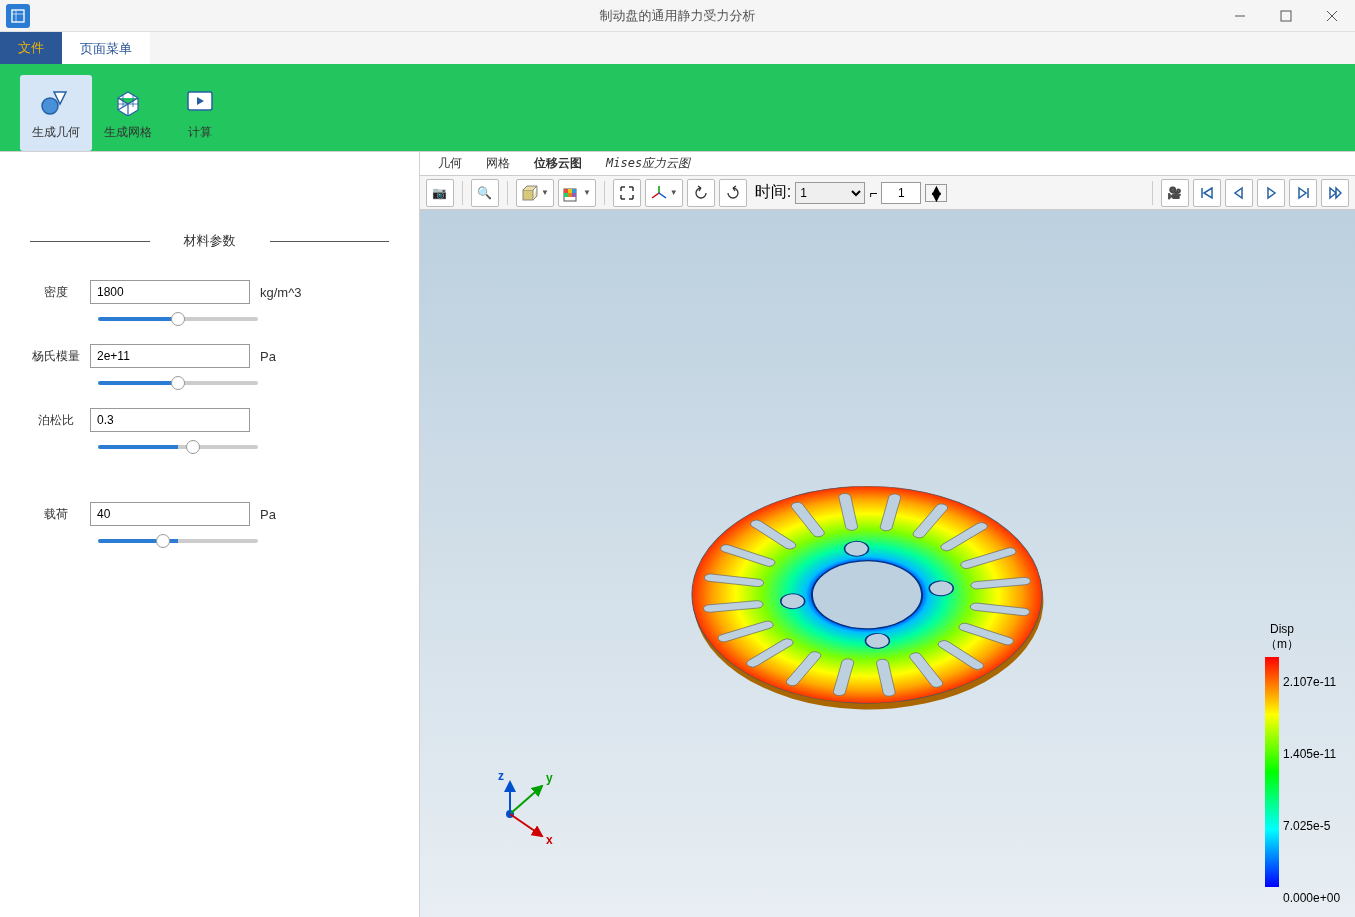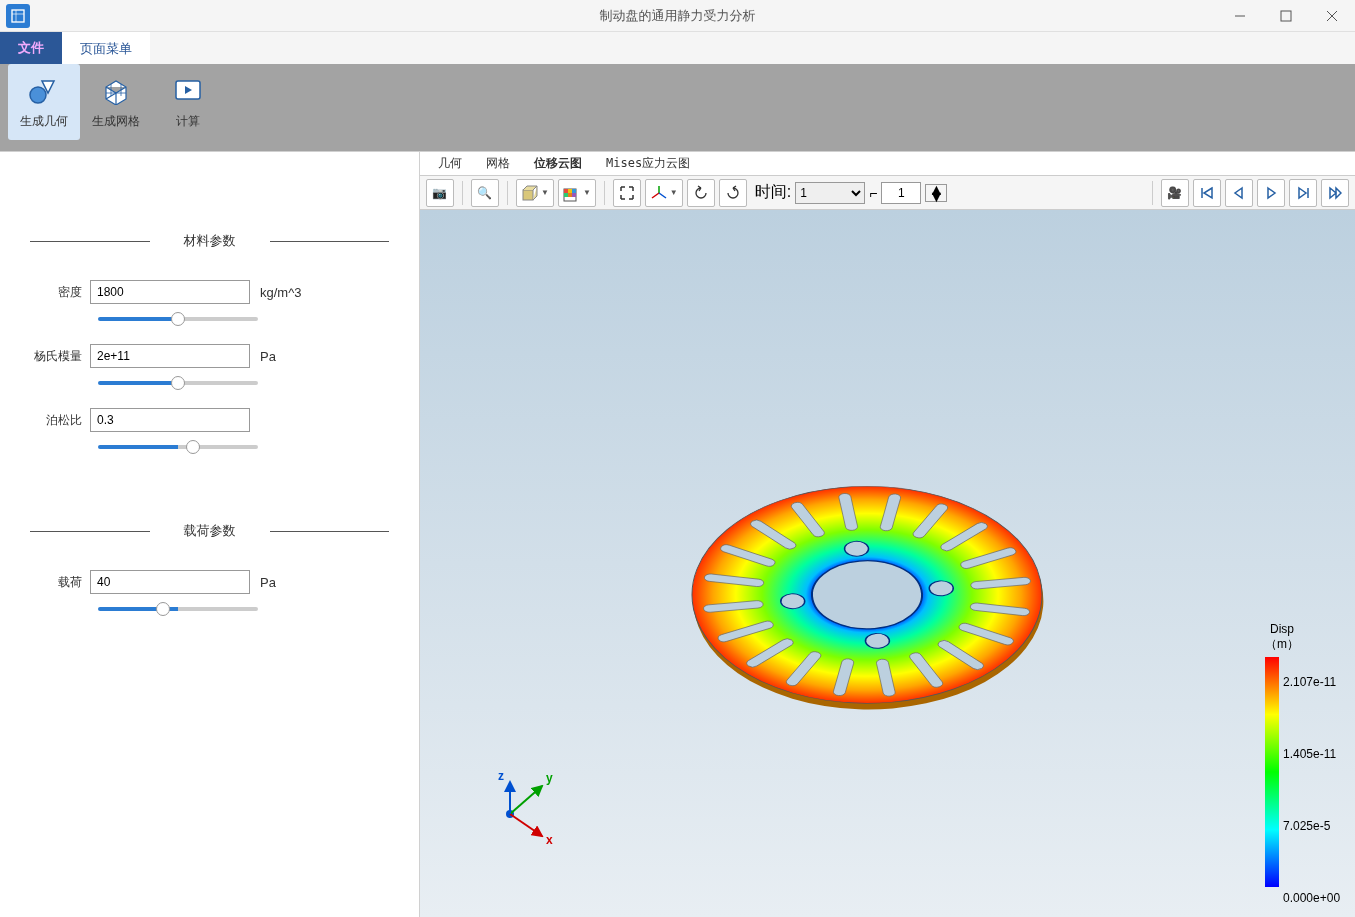--- a/index.html
+++ b/index.html
@@ -5,34 +5,34 @@
 *{box-sizing:border-box;margin:0;padding:0;font-family:"Microsoft YaHei","Segoe UI",sans-serif;font-size:12px;}
 html,body{width:1355px;height:917px;overflow:hidden;background:#fff;}
 .titlebar{height:32px;display:flex;align-items:center;background:#f5f5f5;border-bottom:1px solid #e0e0e0;position:relative;}
 .app-icon{width:24px;height:24px;margin-left:6px;background:#2b7cd3;border-radius:3px;display:flex;align-items:center;justify-content:center;}
 .app-icon svg{width:16px;height:16px;}
 .title-text{position:absolute;left:50%;transform:translateX(-50%);color:#555;font-size:13px;}
 .winbtns{margin-left:auto;display:flex;}
 .winbtn{width:46px;height:32px;display:flex;align-items:center;justify-content:center;color:#555;}
 .menubar{height:32px;display:flex;align-items:stretch;background:#f5f5f5;}
 .menutab{padding:0 18px;display:flex;align-items:center;font-size:13px;cursor:pointer;}
-.menutab.file{background:#2b5797;color:#f0abfc;font-weight:bold;}
+.menutab.file{background:#2b5797;color:#eab308;}
 .menutab.active{background:#fff;color:#2b5797;border-top:2px solid #fff;}
-.ribbon{height:88px;background:#a3a3a3;border-bottom:1px solid #d0d0d0;display:flex;align-items:flex-start;padding-left:8px;}
+.ribbon{height:88px;background:#22c55e;border-bottom:1px solid #d0d0d0;display:flex;align-items:flex-end;padding-left:20px;}
 .ribbtn{width:72px;height:76px;display:flex;flex-direction:column;align-items:center;justify-content:center;gap:6px;cursor:pointer;border-radius:3px;}
 .ribbtn.active{background:#d6e6f7;}
 .ribbtn .ico{width:32px;height:32px;display:flex;align-items:center;justify-content:center;}
 .ribbtn .lbl{font-size:12px;color:#333;}
 .body{display:flex;height:calc(917px - 32px - 32px - 88px);}
 .sidebar{width:420px;border-right:1px solid #d0d0d0;padding:60px 30px 0 30px;}
 .section-title{display:flex;align-items:center;margin:20px 0 30px 0;gap:24px;}
 .section-title .line{flex:1;height:1px;background:#555;}
 .section-title .txt{padding:0 10px;font-size:13px;color:#333;}
 .param-row{display:flex;align-items:center;margin-bottom:6px;}
-.param-row .plabel{width:60px;text-align:right;padding-right:8px;font-size:12px;color:#333;}
+.param-row .plabel{width:60px;text-align:center;padding-right:8px;font-size:12px;color:#333;}
 .param-row input[type=text]{width:160px;height:24px;border:1px solid #999;padding:0 6px;font-size:12px;}
 .param-row .unit{padding-left:10px;font-size:13px;color:#333;}
 .slider{margin-left:68px;width:160px;margin-bottom:20px;}
 .slider input[type=range]{width:100%;-webkit-appearance:none;height:4px;background:linear-gradient(to right,#2b7cd3 0%,#2b7cd3 50%,#ccc 50%,#ccc 100%);border-radius:2px;}
 .slider input[type=range]::-webkit-slider-thumb{-webkit-appearance:none;width:14px;height:14px;border-radius:50%;background:#fff;border:1px solid #999;cursor:pointer;}
 .viewer{flex:1;display:flex;flex-direction:column;position:relative;}
 .vtabs{height:24px;display:flex;align-items:center;gap:12px;padding-left:12px;border-bottom:1px solid #ccc;}
 .vtab{font-size:12px;color:#333;cursor:pointer;padding:2px 6px;}
 .vtab.active{font-weight:bold;}
 .vtoolbar{height:34px;border-bottom:1px solid #ccc;display:flex;align-items:center;padding:0 6px;gap:4px;background:#f5f5f5;}
@@ -145,40 +145,35 @@
     <div class="slider"><input type="range" value="50" style=""></div>
 
     <div class="param-row">
       <div class="plabel">泊松比</div>
       <input type="text" value="0.3" style="">
       <div class="unit"></div>
     </div>
     <div class="slider"><input type="range" value="60" style=""></div>
 
     <div style="height:30px"></div>
-    <div class="section-title">
-      <div class="line"></div>
-        <div class="txt">载荷参数</div>
-        <div class="line"></div>
-    </div>
 
     <div class="param-row">
       <div class="plabel">载荷</div>
       <input type="text" value="40" style="">
       <div class="unit">Pa</div>
     </div>
     <div class="slider"><input type="range" value="40" style=""></div>
   </div>
 
   <div class="viewer">
     <div class="vtabs">
       <div class="vtab">几何</div>
       <div class="vtab">网格</div>
       <div class="vtab active">位移云图</div>
-      <div class="vtab" style="font-family:monospace;">Mises应力云图</div>
+      <div class="vtab" style="font-family:monospace;font-style:italic;">Mises应力云图</div>
     </div>
 
     <div class="vtoolbar">
       <div class="tbtn">
           <span>📷</span>
         </div>
       <div class="vsep"></div>
       <div class="tbtn">
           <span>🔍</span>
         </div>

